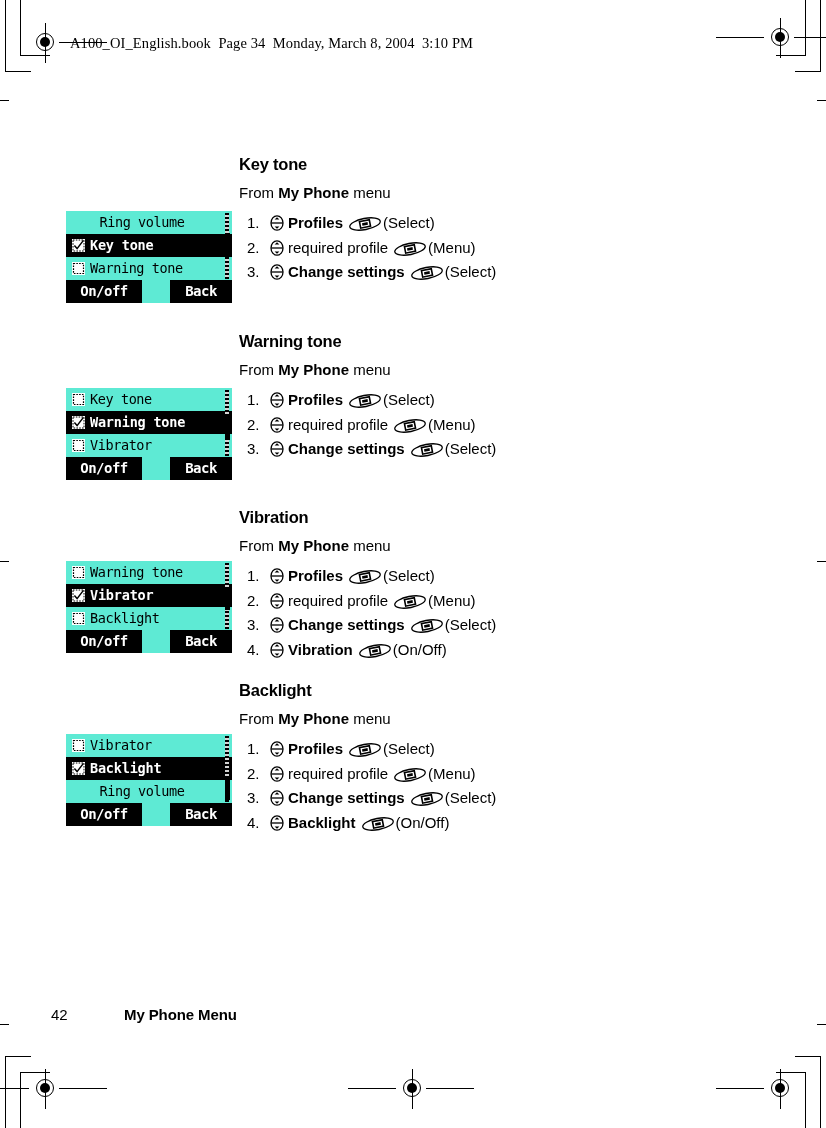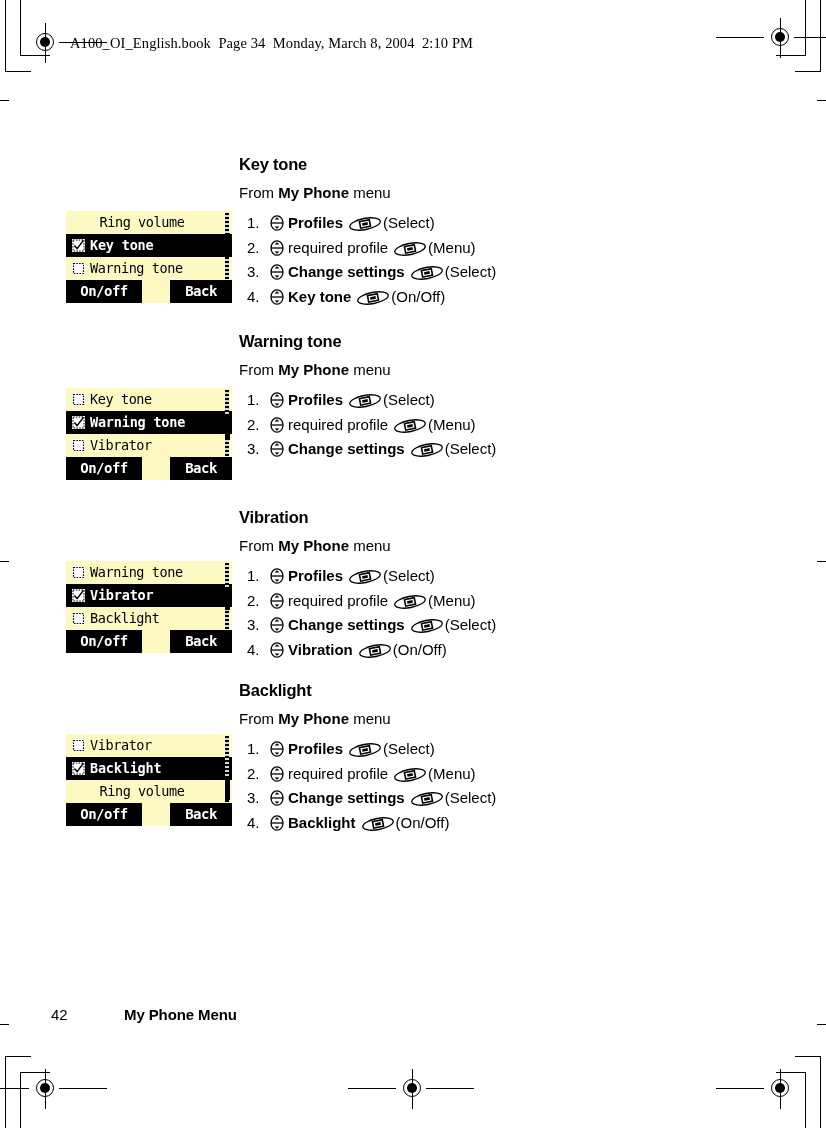--- a/index.html
+++ b/index.html
@@ -113,21 +113,21 @@
 
   
   .ic-nav { vertical-align: -3px; margin: 0 4px 0 1px; }
   .ic-soft { vertical-align: -4px; margin: 0 1px 0 5px; }
 
   
   .lcd {
     position: absolute;
     width: 166px;
     height: 92px;
-    background: #fef9c3;
+    background: #5eead4;
     box-sizing: border-box;
     overflow: hidden;
     font-family: "DejaVu Sans Mono", monospace;
   }
   .lcd .row {
     position: relative;
     height: 23px;
     line-height: 23px;
     box-sizing: border-box;
   }
@@ -280,21 +280,21 @@
       <div class="dot"></div>
   </div>
   <div class="reg-mark" style="left:764px; top:1072px;">
     <div class="vline"></div>
       <div class="arm-l"></div>
     <div class="circ"></div>
       <div class="dot"></div>
   </div>
 </div>
 
-<div class="header-text">A100_OI_English.book  Page 34  Monday, March 8, 2004  2:10 PM</div>
+<div class="header-text">A100_OI_English.book  Page 34  Monday, March 8, 2004  3:10 PM</div>
 
 <div class="content">
 
   <div class="lcd" style="left:66px; top:211px;">
       <div class="row nocb center">
         <span class="lbl">Ring volume</span>
       </div>
       <div class="row sel">
         <svg class="cb" width="13" height="13" viewBox="0 0 13 13">
           <rect x="0.5" y="0.5" width="12" height="12" fill="#fff" stroke="#fff" stroke-width="1"></rect>
@@ -437,32 +437,20 @@
             <line x1="1.2" y1="8" x2="12.8" y2="8" stroke="#000" stroke-width="1.3"></line>
             <path d="M4.6 4.6 L7 2.3 L9.4 4.6 Z" fill="#000"></path>
             <path d="M4.6 11.4 L7 13.7 L9.4 11.4 Z" fill="#000"></path>
           </svg><span class="step-txt b">Change settings</span><svg class="ic-soft" width="34" height="16" viewBox="0 0 34 16">
             <g transform="rotate(-11 17 8)">
               <ellipse cx="17" cy="8" rx="15.5" ry="5.6" fill="none" stroke="#000" stroke-width="1.3"></ellipse>
               <rect x="12" y="4.6" width="10" height="6.6" fill="none" stroke="#000" stroke-width="1.6"></rect>
               <rect x="14.2" y="6.6" width="5.6" height="2.6" fill="#000"></rect>
             </g>
           </svg><span class="paren">(Select)</span></li>
-        <li><span class="num">4.</span><svg class="ic-nav" width="14" height="16" viewBox="0 0 14 16">
-            <ellipse cx="7" cy="8" rx="6" ry="7.2" fill="none" stroke="#000" stroke-width="1.3"></ellipse>
-            <line x1="1.2" y1="8" x2="12.8" y2="8" stroke="#000" stroke-width="1.3"></line>
-            <path d="M4.6 4.6 L7 2.3 L9.4 4.6 Z" fill="#000"></path>
-            <path d="M4.6 11.4 L7 13.7 L9.4 11.4 Z" fill="#000"></path>
-          </svg><span class="step-txt b">Key tone</span><svg class="ic-soft" width="34" height="16" viewBox="0 0 34 16">
-            <g transform="rotate(-11 17 8)">
-              <ellipse cx="17" cy="8" rx="15.5" ry="5.6" fill="none" stroke="#000" stroke-width="1.3"></ellipse>
-              <rect x="12" y="4.6" width="10" height="6.6" fill="none" stroke="#000" stroke-width="1.6"></rect>
-              <rect x="14.2" y="6.6" width="5.6" height="2.6" fill="#000"></rect>
-            </g>
-          </svg><span class="paren">(On/Off)</span></li>
       </ol>
     </div>
   <div class="section" style="top:332px;">
       <div class="sec-title">Warning tone</div>
       <div class="sec-intro">From <b>My Phone</b> menu</div>
       <ol class="steps">
         <li><span class="num">1.</span><svg class="ic-nav" width="14" height="16" viewBox="0 0 14 16">
             <ellipse cx="7" cy="8" rx="6" ry="7.2" fill="none" stroke="#000" stroke-width="1.3"></ellipse>
             <line x1="1.2" y1="8" x2="12.8" y2="8" stroke="#000" stroke-width="1.3"></line>
             <path d="M4.6 4.6 L7 2.3 L9.4 4.6 Z" fill="#000"></path>

